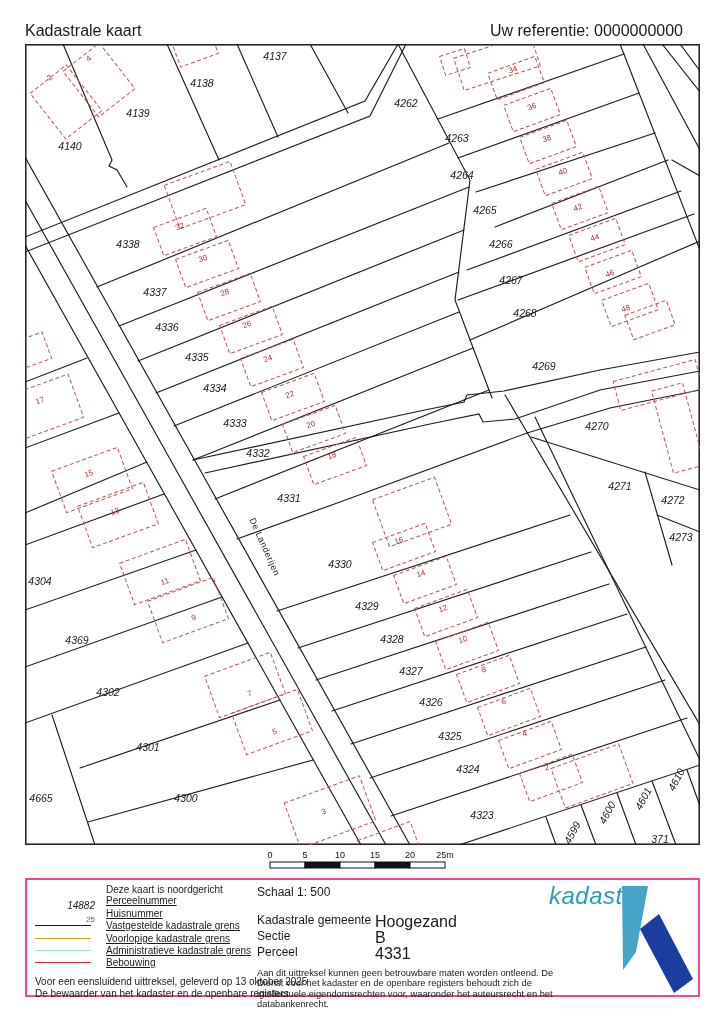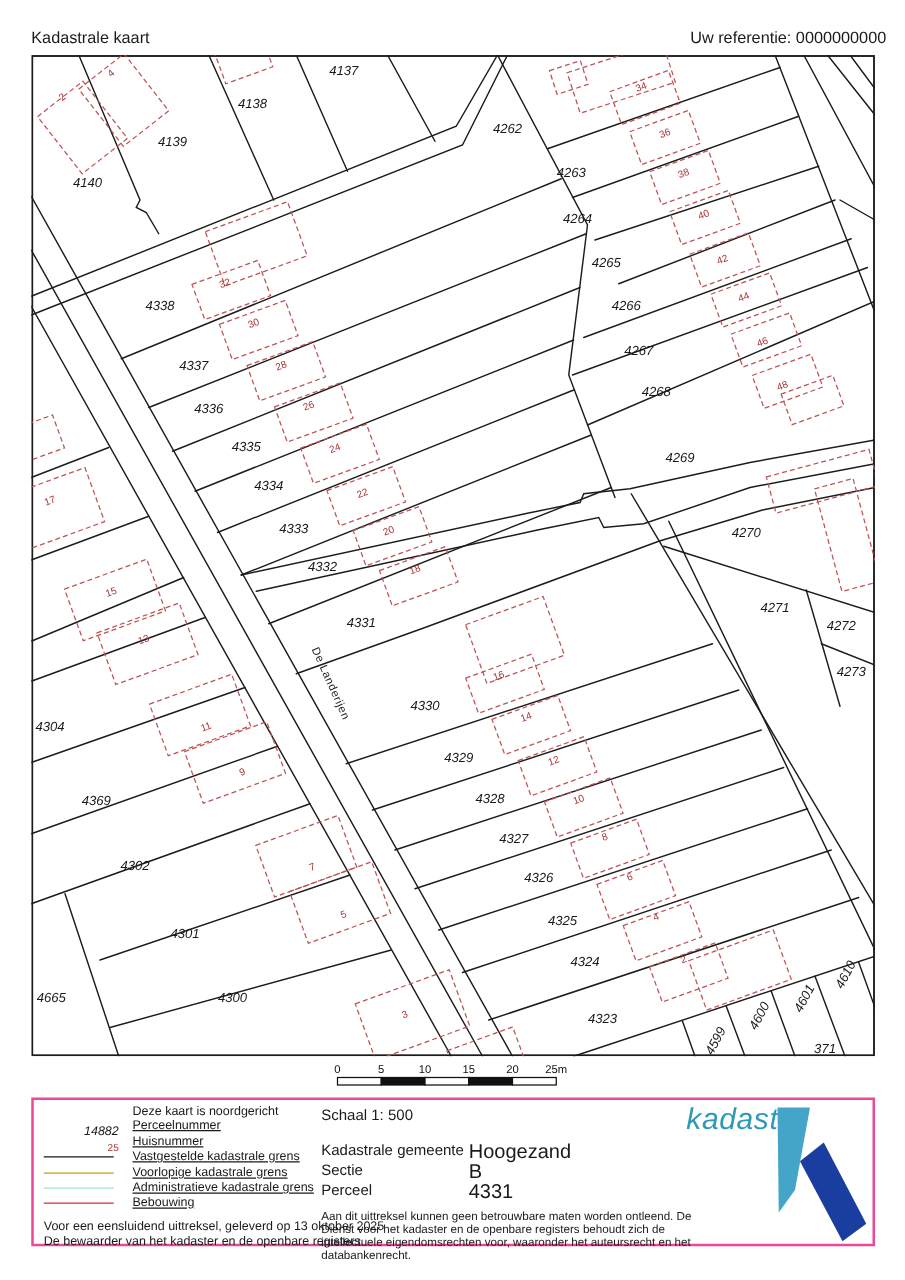--- a/index.html
+++ b/index.html
@@ -1,19 +1,19 @@
 <!DOCTYPE html>
 <html><head>
 <meta charset="utf-8">
 <style>
   html,body{margin:0;padding:0;background:#ffffff;}
   body{width:724px;height:1024px;position:relative;font-family:"Liberation Sans",sans-serif;color:#1a1a1a;overflow:hidden;}
-  .hdr{position:absolute;top:22px;font-size:13px;}
+  .hdr{position:absolute;top:22px;font-size:16px;}
   #hdr-title{left:25px;}
-  #hdr-ref{right:15px;text-align:right;}
+  #hdr-ref{right:41px;text-align:right;}
   #map-wrap{position:absolute;left:25px;top:44px;width:675px;height:801px;}
   #scalebar{position:absolute;left:258px;top:849px;width:210px;height:26px;}
   #legend-box{position:absolute;left:25px;top:878px;width:671px;height:115px;border:2px solid #ec4899;background:#fff;}
   .lg-abs{position:absolute;font-size:10px;line-height:1.15;}
   #north-note{left:79px;top:4px;}
   .lg-row{position:absolute;left:0;width:330px;height:12px;}
   .lg-sym{position:absolute;left:6px;width:62px;text-align:right;top:0;}
   .lg-sym .sym-line{position:absolute;left:2px;right:4px;top:5px;height:0;border-top:1.6px solid #000;}
   .lg-sym .sym-text{font-size:10px;font-style:italic;}
   .lg-sym .sym-text-red{font-size:8px;color:#b03232;}

